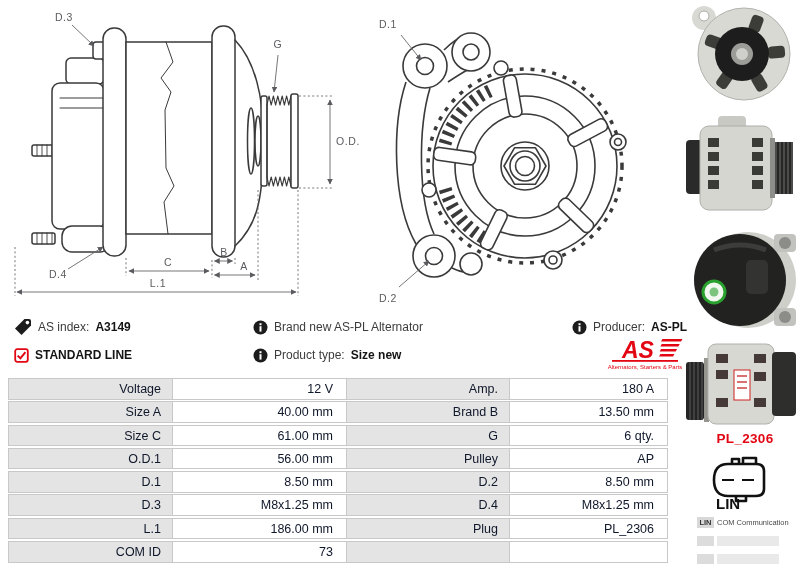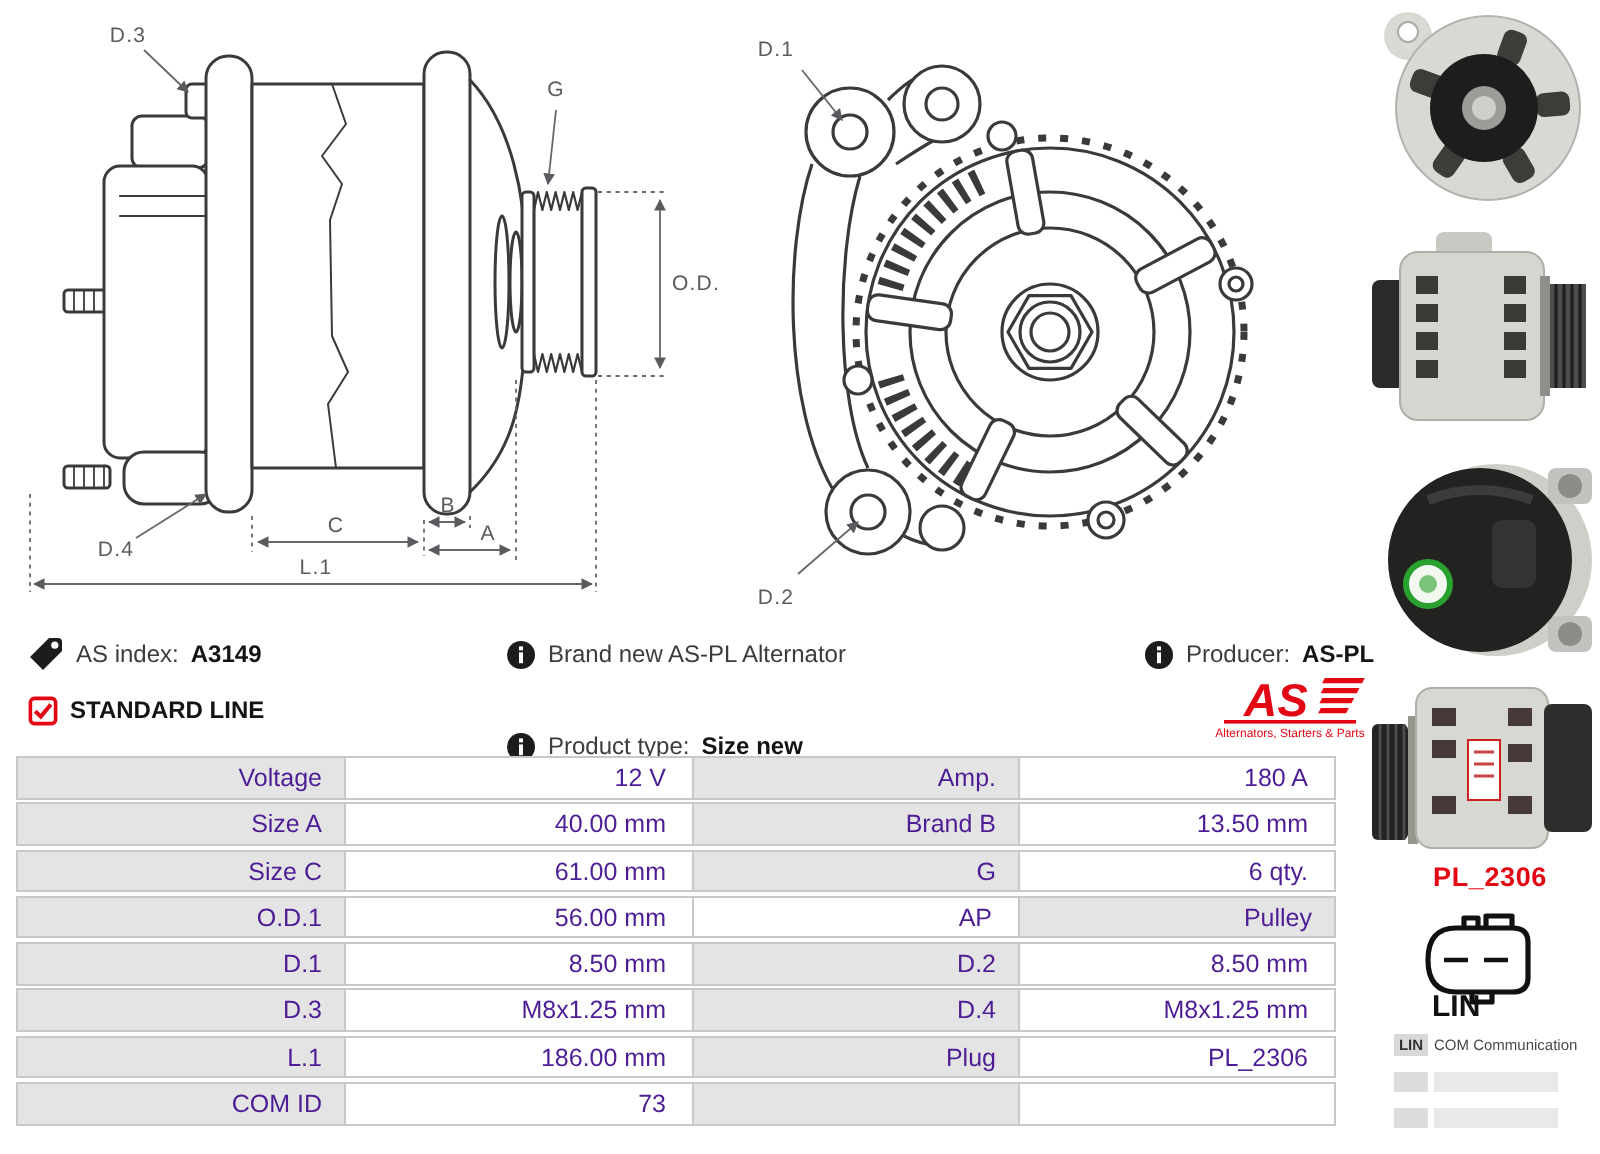--- a/index.html
+++ b/index.html
@@ -8,21 +8,21 @@
   .abs{position:absolute;}
   svg text{font-family:"Liberation Sans",sans-serif;}
   .dimlabel{fill:#5a5b5e;font-size:10.5px;letter-spacing:.6px;}
   
   .inforow{position:absolute;display:flex;align-items:center;gap:6px;height:18px;font-size:12px;color:#3c3c3c;white-space:nowrap;}
   .inforow b{color:#141414;}
   .red{color:#e30613;text-align:center;}
   
   .spec{position:absolute;left:8px;top:378px;width:660px;}
   .srow{display:grid;grid-template-columns:165px 174px 163px 158px;margin-bottom:1.8px;}
-  .cell{height:21.5px;line-height:21.5px;font-size:12.5px;color:#4c1d95;border:1px solid #c8c8c8;
+  .cell{height:21.5px;line-height:21.5px;font-size:12.5px;color:#0f172a;border:1px solid #c8c8c8;
         box-sizing:border-box;text-align:right;overflow:hidden;}
   .cell + .cell{border-left:none;padding-left:47px;}
   .lab{background:#e4e4e4;padding-right:11px;}
   .val{background:#fff;padding-right:13px;}
   
   .plugcode{position:absolute;left:690px;top:431px;width:110px;text-align:center;
             font-size:13.5px;font-weight:bold;color:#e30613;letter-spacing:.3px;}
   .linlabel{position:absolute;left:716px;top:495px;font-size:15px;font-weight:bold;color:#111;}
   .com-table{position:absolute;left:697px;top:517px;width:95px;}
   .com-row{display:flex;align-items:flex-start;margin-bottom:8px;}
@@ -164,21 +164,21 @@
 
   <div class="inforow" style="left:253px;top:318px;">
     <svg width="15" height="15" viewBox="0 0 15 15">
       <circle cx="7.5" cy="7.5" r="7" fill="#1c1c1c"></circle>
       <rect x="6.5" y="6.2" width="2" height="5.4" fill="#fff"></rect>
         <rect x="6.5" y="3.2" width="2" height="2" fill="#fff"></rect>
     </svg>
     <span>Brand new AS-PL Alternator</span>
   </div>
 
-  <div class="inforow" style="left:253px;top:364px;">
+  <div class="inforow" style="left:253px;top:346px;">
     <svg width="15" height="15" viewBox="0 0 15 15">
       <circle cx="7.5" cy="7.5" r="7" fill="#1c1c1c"></circle>
       <rect x="6.5" y="6.2" width="2" height="5.4" fill="#fff"></rect>
         <rect x="6.5" y="3.2" width="2" height="2" fill="#fff"></rect>
     </svg>
     <span>Product type:</span>
     <b>Size new</b>
   </div>
 
   <div class="inforow" style="left:572px;top:318px;">
@@ -218,22 +218,22 @@
     </div>
     <div class="srow">
       <div class="cell lab">Size C</div>
       <div class="cell val">61.00 mm</div>
       <div class="cell lab">G</div>
       <div class="cell val">6 qty.</div>
     </div>
     <div class="srow">
       <div class="cell lab">O.D.1</div>
       <div class="cell val">56.00 mm</div>
+      <div class="cell lab">Pulley</div>
       <div class="cell val">AP</div>
-      <div class="cell lab">Pulley</div>
     </div>
     <div class="srow">
       <div class="cell lab">D.1</div>
       <div class="cell val">8.50 mm</div>
       <div class="cell lab">D.2</div>
       <div class="cell val">8.50 mm</div>
     </div>
     <div class="srow">
       <div class="cell lab">D.3</div>
       <div class="cell val">M8x1.25 mm</div>

